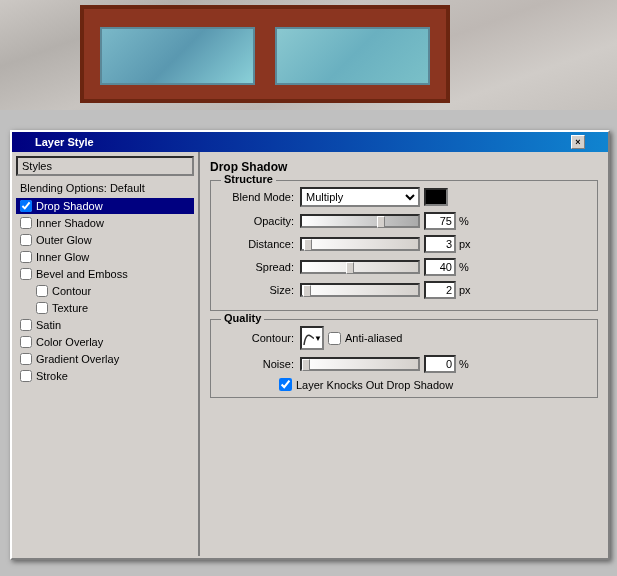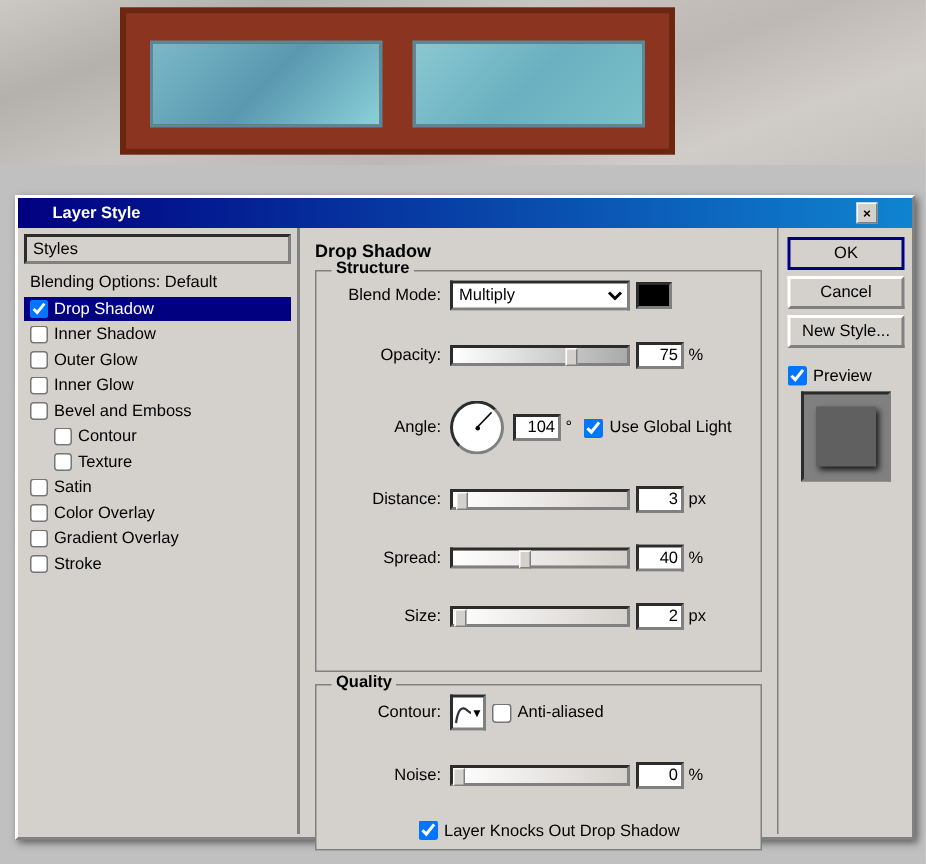--- a/index.html
+++ b/index.html
@@ -138,21 +138,21 @@
       left: 10px;
       background: #d4d0cc;
       padding: 0 3px;
       font-size: 11px;
       font-weight: bold;
     }
 
     .form-row {
       display: flex;
       align-items: center;
-      margin-bottom: 21px;
+      margin-bottom: 5px;
     }
 
     .form-label {
       width: 75px;
       text-align: right;
       margin-right: 6px;
       font-size: 11px;
     }
 
     .blend-mode-select {
@@ -440,33 +440,20 @@
 
           <div class="form-row">
             <span class="form-label">Opacity:</span>
             <div class="slider-track slider-opacity" style="background:linear-gradient(to right,#fff,#aaa);">
               <div class="slider-thumb" style="left:65%;"></div>
             </div>
             <input class="number-input" type="text" value="75" style="">
             <span class="unit-label">%</span>
           </div>
 
-          <div class="form-row">
-            <span class="form-label">Angle:</span>
-            <div class="angle-dial">
-              <div class="dial-dot"></div>
-              <div class="dial-line" style="transform:translateY(-50%) rotate(-46deg);"></div>
-            </div>
-            <input class="number-input" type="text" value="104" style="">
-            <span class="unit-label">°</span>
-            <label class="checkbox-label" style="margin-left:8px;">
-              <input type="checkbox" checked="" style="">
-              <span>Use Global Light</span>
-            </label>
-          </div>
 
           <div class="form-row">
             <span class="form-label">Distance:</span>
             <div class="slider-track">
               <div class="slider-thumb" style="left:2%;"></div>
             </div>
             <input class="number-input" type="text" value="3" style="">
             <span class="unit-label">px</span>
           </div>
 
@@ -517,30 +504,15 @@
 
           <div class="full-checkbox-row">
             <label class="checkbox-label">
               <input type="checkbox" checked="" style="">
               <span>Layer Knocks Out Drop Shadow</span>
             </label>
           </div>
         </div>
       </div>
 
-      <div class="buttons-panel">
-        <button class="dialog-button default-btn">OK</button>
-        <button class="dialog-button">Cancel</button>
-        <button class="dialog-button">New Style...</button>
-
-        <div class="preview-area">
-          <div class="preview-label">
-            <input type="checkbox" checked="" style="">
-            <span>Preview</span>
-          </div>
-          <div class="preview-box">
-            <div class="preview-inner"></div>
-          </div>
-        </div>
-      </div>
     </div>
   </div>
 </div>
 
 </body></html>

